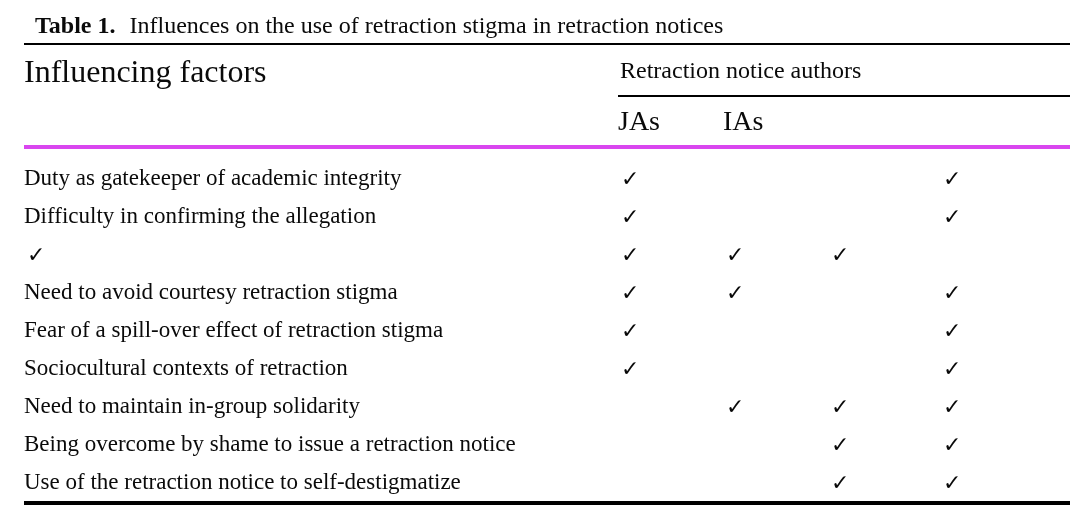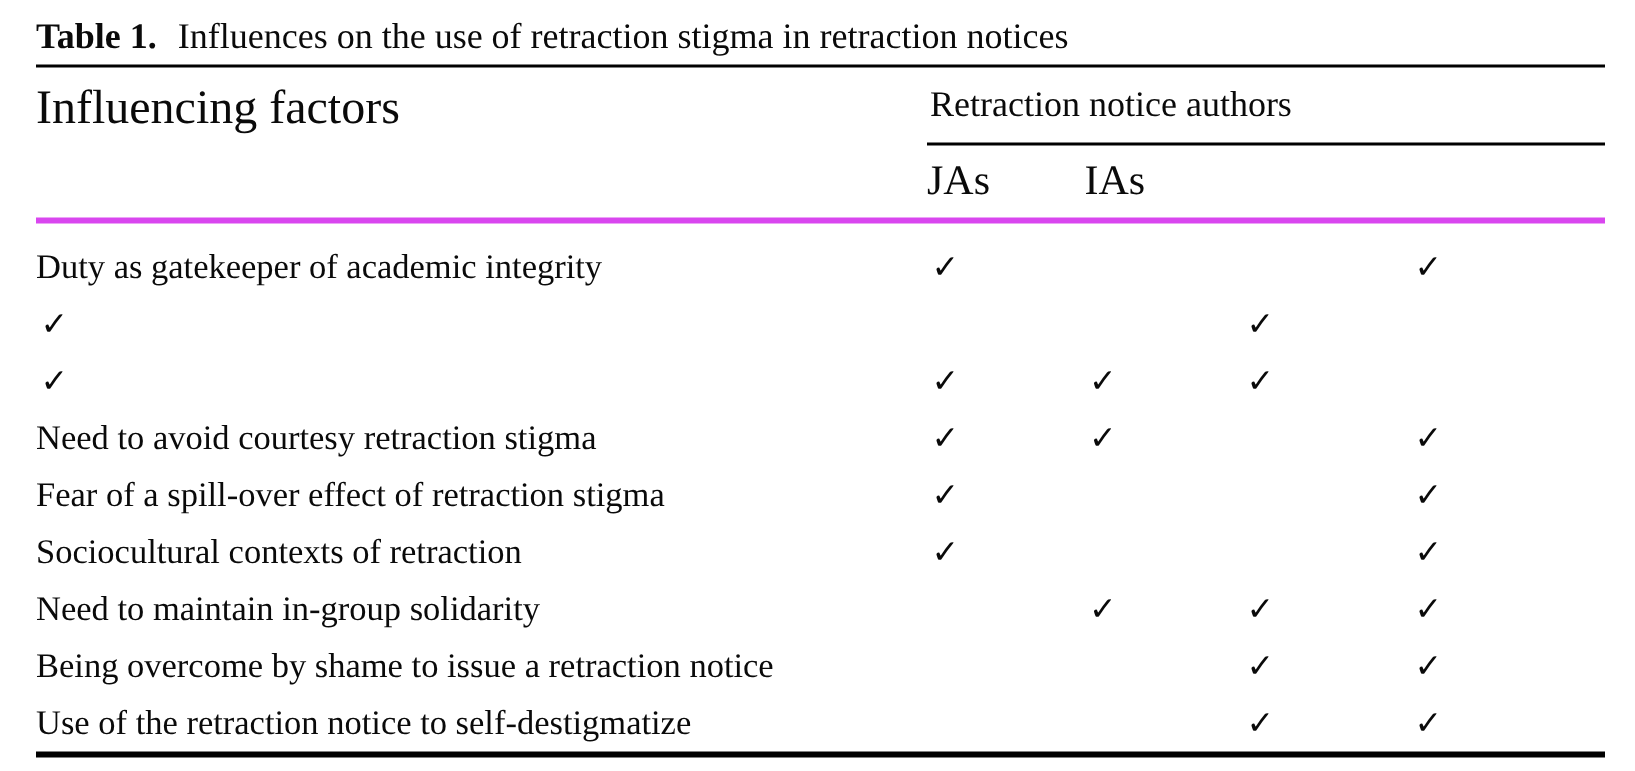--- a/index.html
+++ b/index.html
@@ -27,20 +27,21 @@
     height: 45px;
     padding-top: 9px;
     font-size: 24px;
     line-height: 32px;
     border-bottom: 2px solid #000;
     white-space: nowrap;
   }
   .caption .label {
     font-weight: bold;
     margin-right: 14px;
+    margin-left: 11px;
   }
   .thead-row1 {
     height: 52px;
     display: grid;
     grid-template-columns: 594px 1fr;
   }
   .thead-row1 .factor-head {
     display: flex;
     align-items: center;
     font-size: 32px;
@@ -105,20 +106,21 @@
 
     <div class="tbody">
         <div class="trow">
           <div class="cell factor">Duty as gatekeeper of academic integrity</div>
           <div class="cell check"><span class="checkmark">✓</span></div>
           <div class="cell check"></div>
           <div class="cell check"></div>
           <div class="cell check"><span class="checkmark">✓</span></div>
         </div>
         <div class="trow">
+          <div class="cell factor">Difficulty in confirming the allegation</div>
           <div class="cell check"><span class="checkmark">✓</span></div>
           <div class="cell check"></div>
           <div class="cell check"></div>
           <div class="cell check"><span class="checkmark">✓</span></div>
         </div>
         <div class="trow">
           <div class="cell check"><span class="checkmark">✓</span></div>
           <div class="cell check"><span class="checkmark">✓</span></div>
           <div class="cell check"><span class="checkmark">✓</span></div>
           <div class="cell check"><span class="checkmark">✓</span></div>

